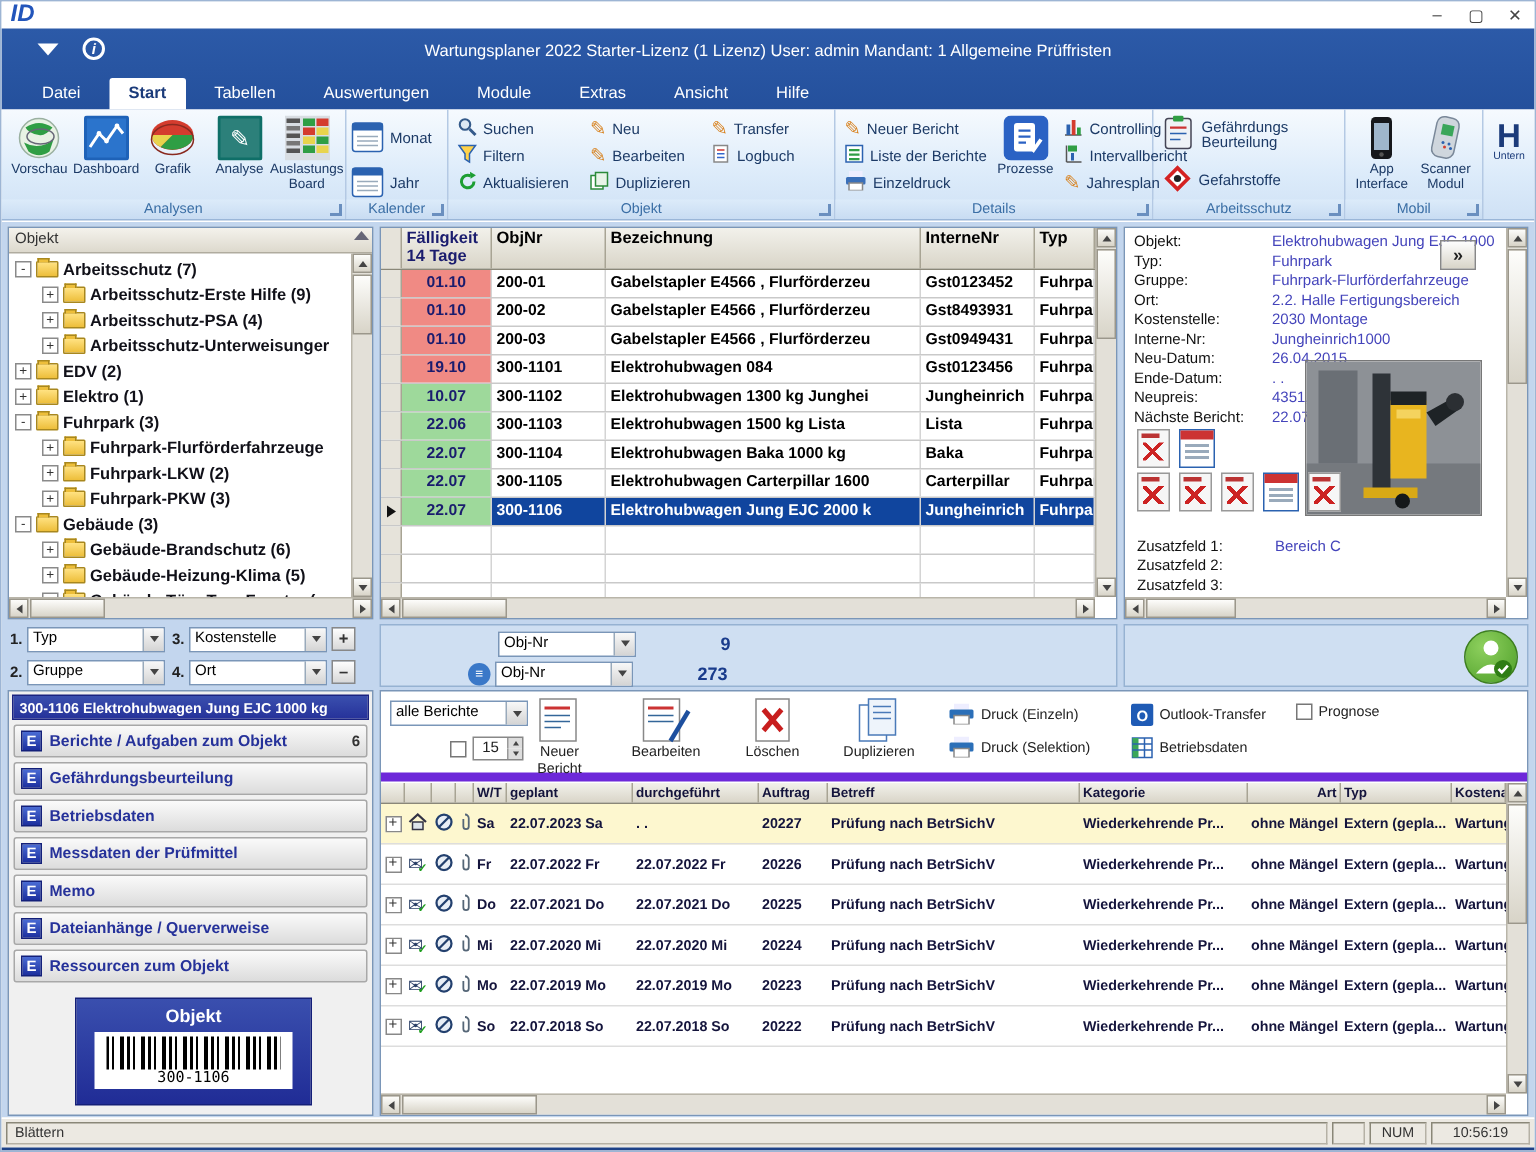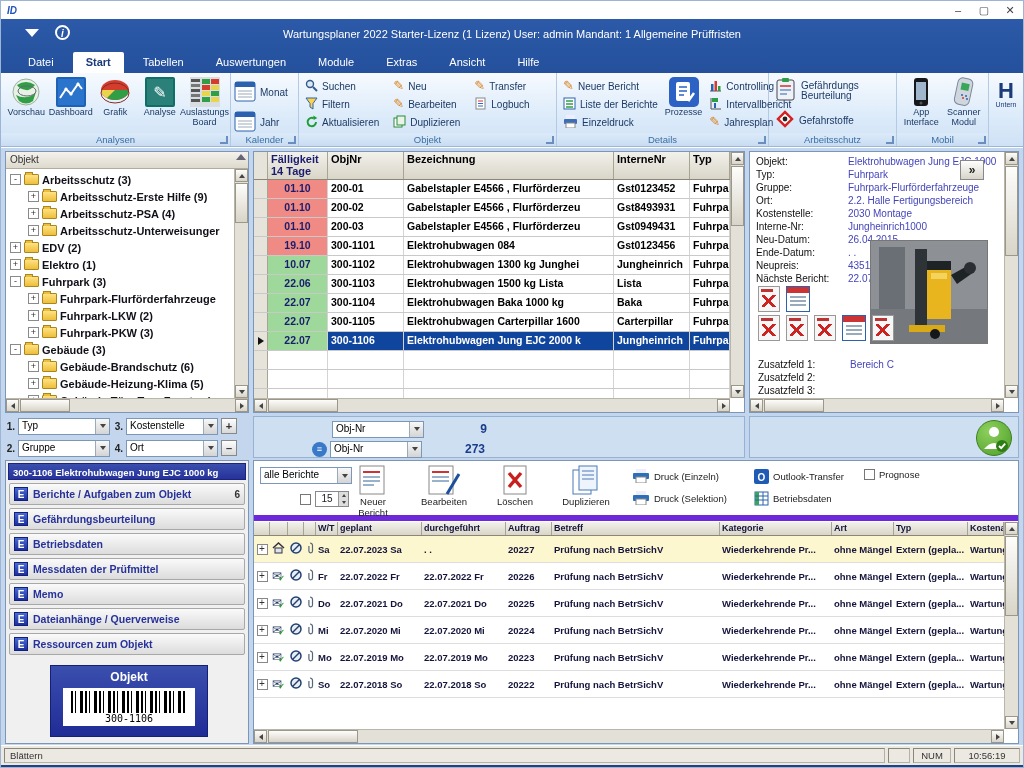--- a/index.html
+++ b/index.html
@@ -1,21 +1,21 @@
 <!DOCTYPE html>
 <html><head>
 <meta charset="utf-8">
 <style>
   * { margin:0; padding:0; box-sizing:border-box; font-family:"Liberation Sans",sans-serif; }
   html,body { background:#fff; }
   .window { position:relative; width:1024px; height:768px; background:#fff; overflow:hidden; border:1px solid #9db5d4; }
 
   
   .titlebar { position:absolute; top:0; left:0; right:0; height:18px; background:#fff; display:flex; align-items:center; }
-  .tb-logo { color:#2255bb; font-weight:bold; font-style:italic; font-size:10px; margin-left:6px; }
+  .tb-logo { color:#2255bb; font-weight:bold; font-style:italic; font-size:16px; margin-left:6px; }
   .tb-spacer { flex:1; }
   .tb-btn { width:26px; text-align:center; color:#444; font-size:11px; cursor:default; }
 
   
   .bluebar { position:absolute; top:18px; left:0; right:0; height:54px; background:linear-gradient(#2c5aa8,#24509c); }
   .bb-icons { position:absolute; top:6px; left:24px; display:flex; gap:16px; align-items:center; }
   .bb-chev { width:0; height:0; border-left:7px solid transparent; border-right:7px solid transparent; border-top:8px solid #fff; }
   .bb-info { width:15px; height:15px; border:2px solid #fff; border-radius:50%; color:#fff; font-size:10px; font-weight:bold; text-align:center; line-height:14px; font-style:italic; }
   .bb-title { position:absolute; top:9px; left:0; right:0; text-align:center; color:#fff; font-size:11px; }
   .menubar { position:absolute; bottom:0; left:14px; display:flex; gap:6px; align-items:flex-end; }
@@ -150,21 +150,21 @@
   .rp-row.hl { background:#fdf7cf; }
   .rp-row > div { padding:0 2px; overflow:hidden; white-space:nowrap; }
   .w-exp{width:16px;flex:none;display:flex;justify-content:center;}
   .w-i1{width:18px;flex:none;} .w-i2{width:16px;flex:none;} .w-i3{width:12px;flex:none;}
   .w-wt{width:22px;flex:none;font-weight:bold;color:#14143c;}
   .w-gep{width:84px;flex:none;font-weight:bold;color:#14143c;}
   .w-dur{width:84px;flex:none;font-weight:bold;color:#14143c;}
   .w-auf{width:46px;flex:none;font-weight:bold;color:#14143c;}
   .w-bet{width:168px;flex:none;font-weight:bold;color:#14143c;}
   .w-kat{width:112px;flex:none;font-weight:bold;color:#14143c;}
-  .w-art{width:62px;flex:none;font-weight:bold;color:#14143c;}
+  .w-art{width:62px;flex:none;font-weight:bold;color:#14143c;text-align:right;}
   .w-typ{width:74px;flex:none;font-weight:bold;color:#14143c;}
   .w-kos{flex:1;font-weight:bold;color:#14143c;}
   .plusbox { width:11px; height:11px; border:1px solid #888; background:#fff; position:relative; }
   .plusbox::before { content:"+"; position:absolute; left:1.5px; top:-1.5px; font-size:10px; color:#333; }
   .ic-mail { position:relative; font-size:12px; color:#2a3f66; line-height:12px; }
   .ic-mail::after { content:"✓"; position:absolute; right:-3px; bottom:-2px; color:#1e9e1e; font-size:8px; font-weight:bold; }
 
   
   .statusbar { position:absolute; bottom:2px; left:0; right:0; height:20px; background:#ece9e2; border-top:1px solid #fff; display:flex; align-items:center; padding:2px 3px; gap:3px; }
   .st-cell { border:1px solid #b5b1a5; border-top-color:#8a8778; border-left-color:#8a8778; background:#ece9e2; height:15px; font-size:9.5px; color:#333; padding:1px 5px; }
@@ -485,21 +485,21 @@
   </div>
 
   <div class="workspace">
 
     <div class="panel" id="treePanel">
       <div class="tree-head"><span>Objekt</span><span class="up"></span></div>
       <div class="tree-body">
           <div class="tree-item" style="padding-left: 4px;">
             <span class="expander">-</span>
             <span class="folder"></span>
-            <span class="tree-label">Arbeitsschutz (3)</span>
+            <span class="tree-label">Arbeitsschutz (7)</span>
           </div>
           <div class="tree-item" style="padding-left: 22px;">
             <span class="expander">+</span>
             <span class="folder"></span>
             <span class="tree-label">Arbeitsschutz-Erste Hilfe (9)</span>
           </div>
           <div class="tree-item" style="padding-left: 22px;">
             <span class="expander">+</span>
             <span class="folder"></span>
             <span class="tree-label">Arbeitsschutz-PSA (4)</span>

